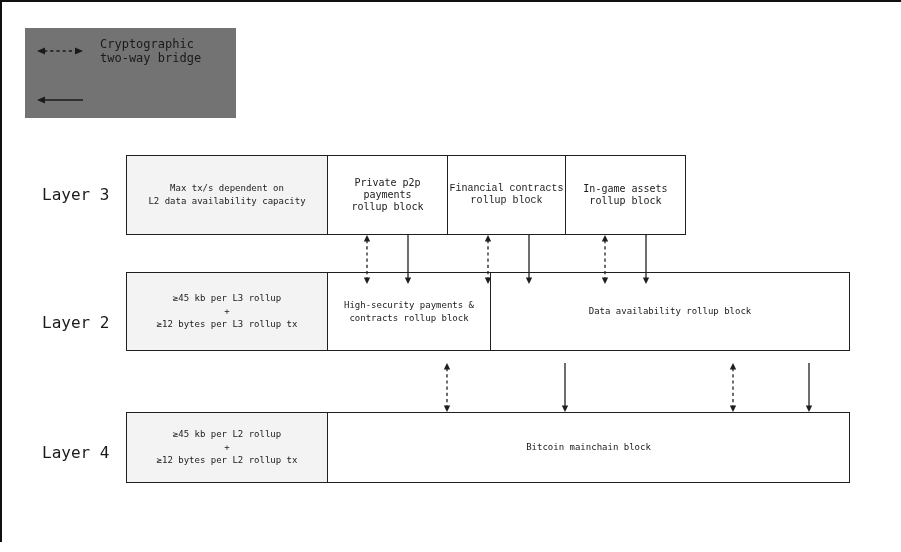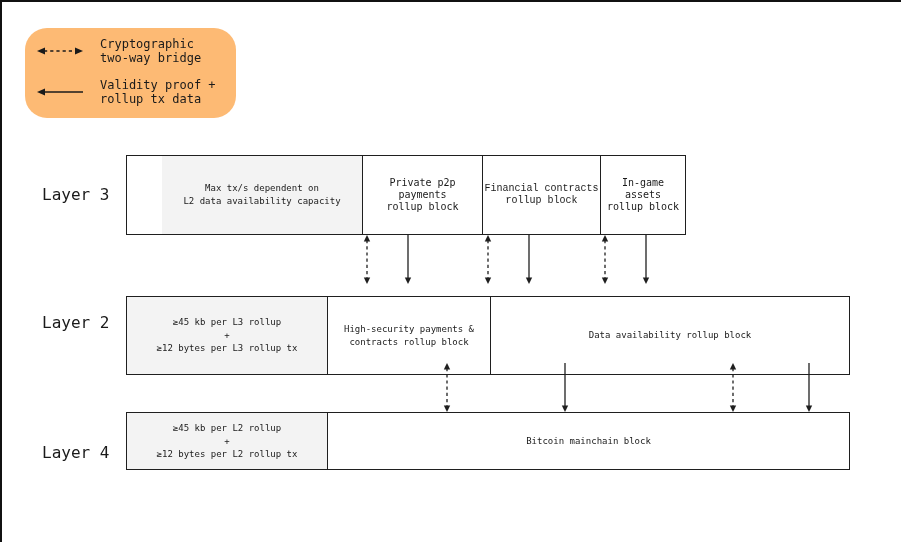--- a/index.html
+++ b/index.html
@@ -36,65 +36,63 @@
   .arrow-overlay{position:absolute;left:0;top:0;pointer-events:none;}
 </style>
 </head>
 <body>
 
 <div class="canvas">
 
   <div class="frame-top"></div>
   <div class="frame-left"></div>
 
-  <div class="legend" id="legend-box" style="background: #fdba74; border-radius: 22px;">
+  <div class="legend" id="legend-box" style="background: #737373;">
     <div class="legend-row">
       <svg class="legend-arrow" width="46" height="12" viewBox="0 0 46 12">
         <line x1="7" y1="6" x2="39" y2="6" stroke="#1a1a1a" stroke-width="1.4" stroke-dasharray="3.2 3"></line>
         <polygon points="0,6 8,2.5 8,9.5" fill="#1a1a1a"></polygon>
         <polygon points="46,6 38,2.5 38,9.5" fill="#1a1a1a"></polygon>
       </svg>
       <div class="legend-label">Cryptographic
 two-way bridge</div>
     </div>
     <div class="legend-row">
       <svg class="legend-arrow" width="46" height="12" viewBox="0 0 46 12">
         <line x1="6" y1="6" x2="46" y2="6" stroke="#1a1a1a" stroke-width="1.4"></line>
         <polygon points="0,6 8,2.5 8,9.5" fill="#1a1a1a"></polygon>
       </svg>
-      <div class="legend-label">Validity proof +
-rollup tx data</div>
     </div>
   </div>
 
   <div class="layer-label" style="left:42px;top:188px;">Layer 3</div>
   <div class="layer-label" style="left:42px;top:316px;">Layer 2</div>
   <div class="layer-label" style="left:42px;top:446px;">Layer 4</div>
 
-  <div class="row" style="left:126px;top:155px;width:560px;height:80px;padding-left:35px;">
+  <div class="row" style="left:126px;top:155px;width:560px;height:80px;">
     <div class="cell capacity" style="width:200px;">Max tx/s dependent on
 L2 data availability capacity</div>
     <div class="cell small-text" style="width:120px;">Private p2p payments
 rollup block</div>
     <div class="cell small-text" style="width:118px;font-family:Liberation Mono, monospace;">Financial contracts
 rollup block</div>
     <div class="cell small-text" style="flex:1;">In-game assets
 rollup block</div>
   </div>
 
-  <div class="row" style="left:126px;top:296px;width:724px;height:79px;">
+  <div class="row" style="left:126px;top:272px;width:724px;height:79px;">
     <div class="cell capacity" style="width:200px;">≥45 kb per L3 rollup
 +
 ≥12 bytes per L3 rollup tx</div>
     <div class="cell" style="flex:1;">High-security payments &amp;
 contracts rollup block</div>
     <div class="cell" style="width:359px;">Data availability rollup block</div>
   </div>
 
-  <div class="row" style="left:126px;top:412px;width:724px;height:58px;">
+  <div class="row" style="left:126px;top:412px;width:724px;height:71px;">
     <div class="cell capacity" style="width:200px;">≥45 kb per L2 rollup
 +
 ≥12 bytes per L2 rollup tx</div>
     <div class="cell" style="flex:1;text-align:right;">Bitcoin mainchain block</div>
   </div>
 
   <svg class="arrow-overlay" id="arrow-overlay" width="901" height="552" viewBox="0 0 901 552">
       <g>
         <line x1="367" x2="367" y1="240" y2="279" stroke="#1f1f1f" stroke-width="1.3" stroke-dasharray="3.2 3"></line>
         <polygon points="363.8,241.5 370.2,241.5 367,235" fill="#1f1f1f"></polygon>

